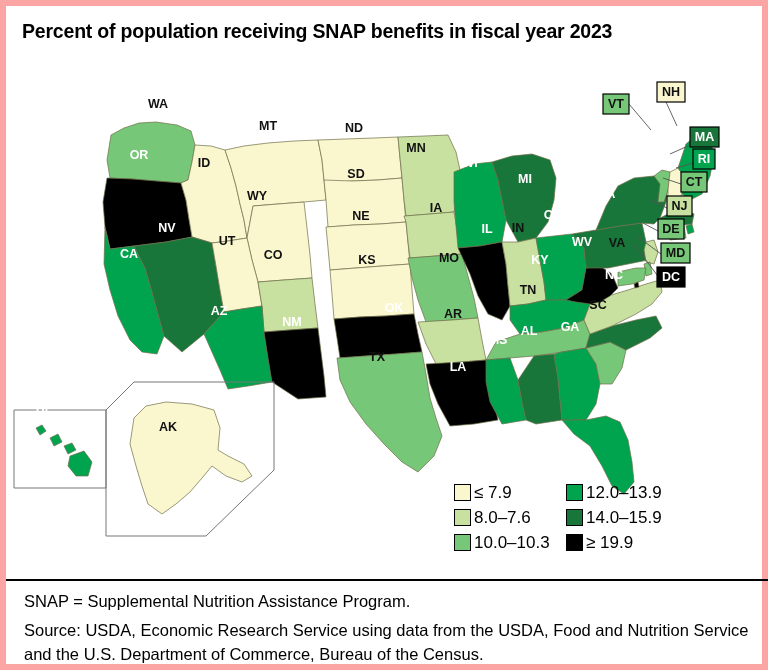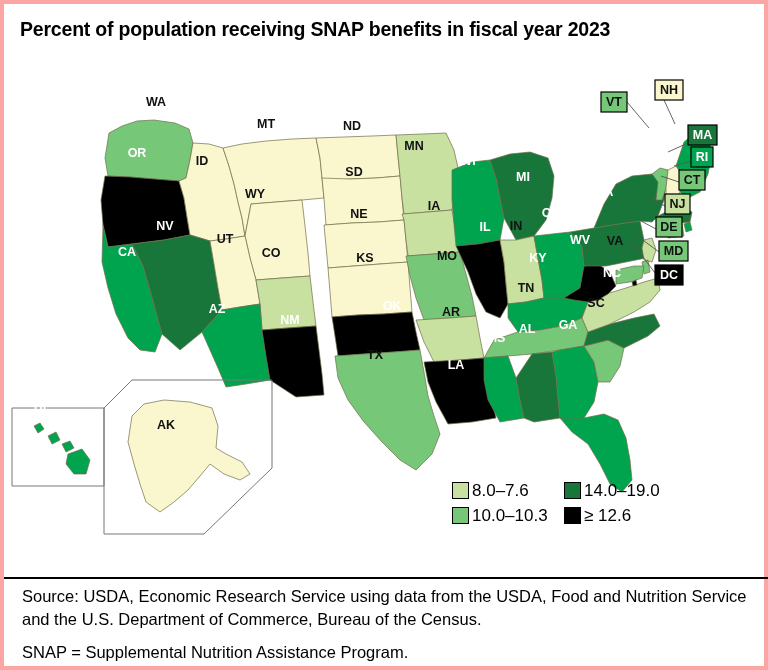--- a/index.html
+++ b/index.html
@@ -1,17 +1,17 @@
 <!DOCTYPE html>
 <html><head>
 <meta charset="utf-8">
 <style>
   html,body{margin:0;padding:0;background:#fff;}
   body{width:768px;height:670px;font-family:"Liberation Sans",sans-serif;overflow:hidden;}
-  #page{position:relative;width:768px;height:670px;box-sizing:border-box;border:4px solid #fca5a5;background:#fff;}
+  #page{position:relative;width:768px;height:670px;box-sizing:border-box;border:6px solid #fca5a5;background:#fff;}
   #title{position:absolute;left:16px;top:14px;width:720px;font-size:19.5px;font-weight:bold;color:#000;letter-spacing:-0.2px;}
   #map-wrap{position:absolute;left:0;top:46px;width:768px;height:520px;}
   #us-map{display:block;width:768px;height:520px;}
   .sv{stroke:#6f6f4a;stroke-width:0.7;}
   .st-label{font-family:"Liberation Sans",sans-serif;font-size:12.5px;font-weight:bold;text-anchor:middle;dominant-baseline:middle;}
   .lbl-dark{fill:#111;}
   .lbl-light{fill:#fff;}
   .callout-box{stroke:#000;stroke-width:1.2;}
   .lead{stroke:#555;stroke-width:0.9;fill:none;}
   .inset-frame{fill:none;stroke:#777;stroke-width:1;}
@@ -183,32 +183,38 @@
           <g>
             <rect x="651" y="215" width="28" height="20" class="callout-box" fill="#000000"></rect>
             <text x="665" y="226" class="st-label lbl-light">DC</text>
           </g>
         </g>
     </svg>
   </div>
 
   <div id="legend">
     <div class="leg-col c1"><div class="leg-row">
+          <span class="leg-sw" style="background: rgb(250, 247, 207);"></span>
+          <span class="leg-tx">≤ 7.9</span>
+        </div><div class="leg-row">
           <span class="leg-sw" style="background: rgb(200, 224, 160);"></span>
           <span class="leg-tx">8.0–7.6</span>
         </div><div class="leg-row">
           <span class="leg-sw" style="background: rgb(118, 200, 120);"></span>
           <span class="leg-tx">10.0–10.3</span>
         </div></div><div class="leg-col c2"><div class="leg-row">
+          <span class="leg-sw" style="background: rgb(0, 164, 79);"></span>
+          <span class="leg-tx">12.0–13.9</span>
+        </div><div class="leg-row">
           <span class="leg-sw" style="background: rgb(25, 118, 58);"></span>
-          <span class="leg-tx">14.0–19.0</span>
+          <span class="leg-tx">14.0–15.9</span>
         </div><div class="leg-row">
           <span class="leg-sw" style="background: rgb(0, 0, 0);"></span>
-          <span class="leg-tx">≥ 12.6</span>
+          <span class="leg-tx">≥ 19.9</span>
         </div></div>
   </div>
 
   <div id="notes">
+    <div class="ln" id="note1">SNAP = Supplemental Nutrition Assistance Program.</div>
     <div class="ln" id="note2">Source: USDA, Economic Research Service using data from the USDA, Food and Nutrition Service and the U.S. Department of Commerce, Bureau of the Census.</div>
-    <div class="ln" id="note1">SNAP = Supplemental Nutrition Assistance Program.</div>
   </div>
 
 </div>
 
 </body></html>

